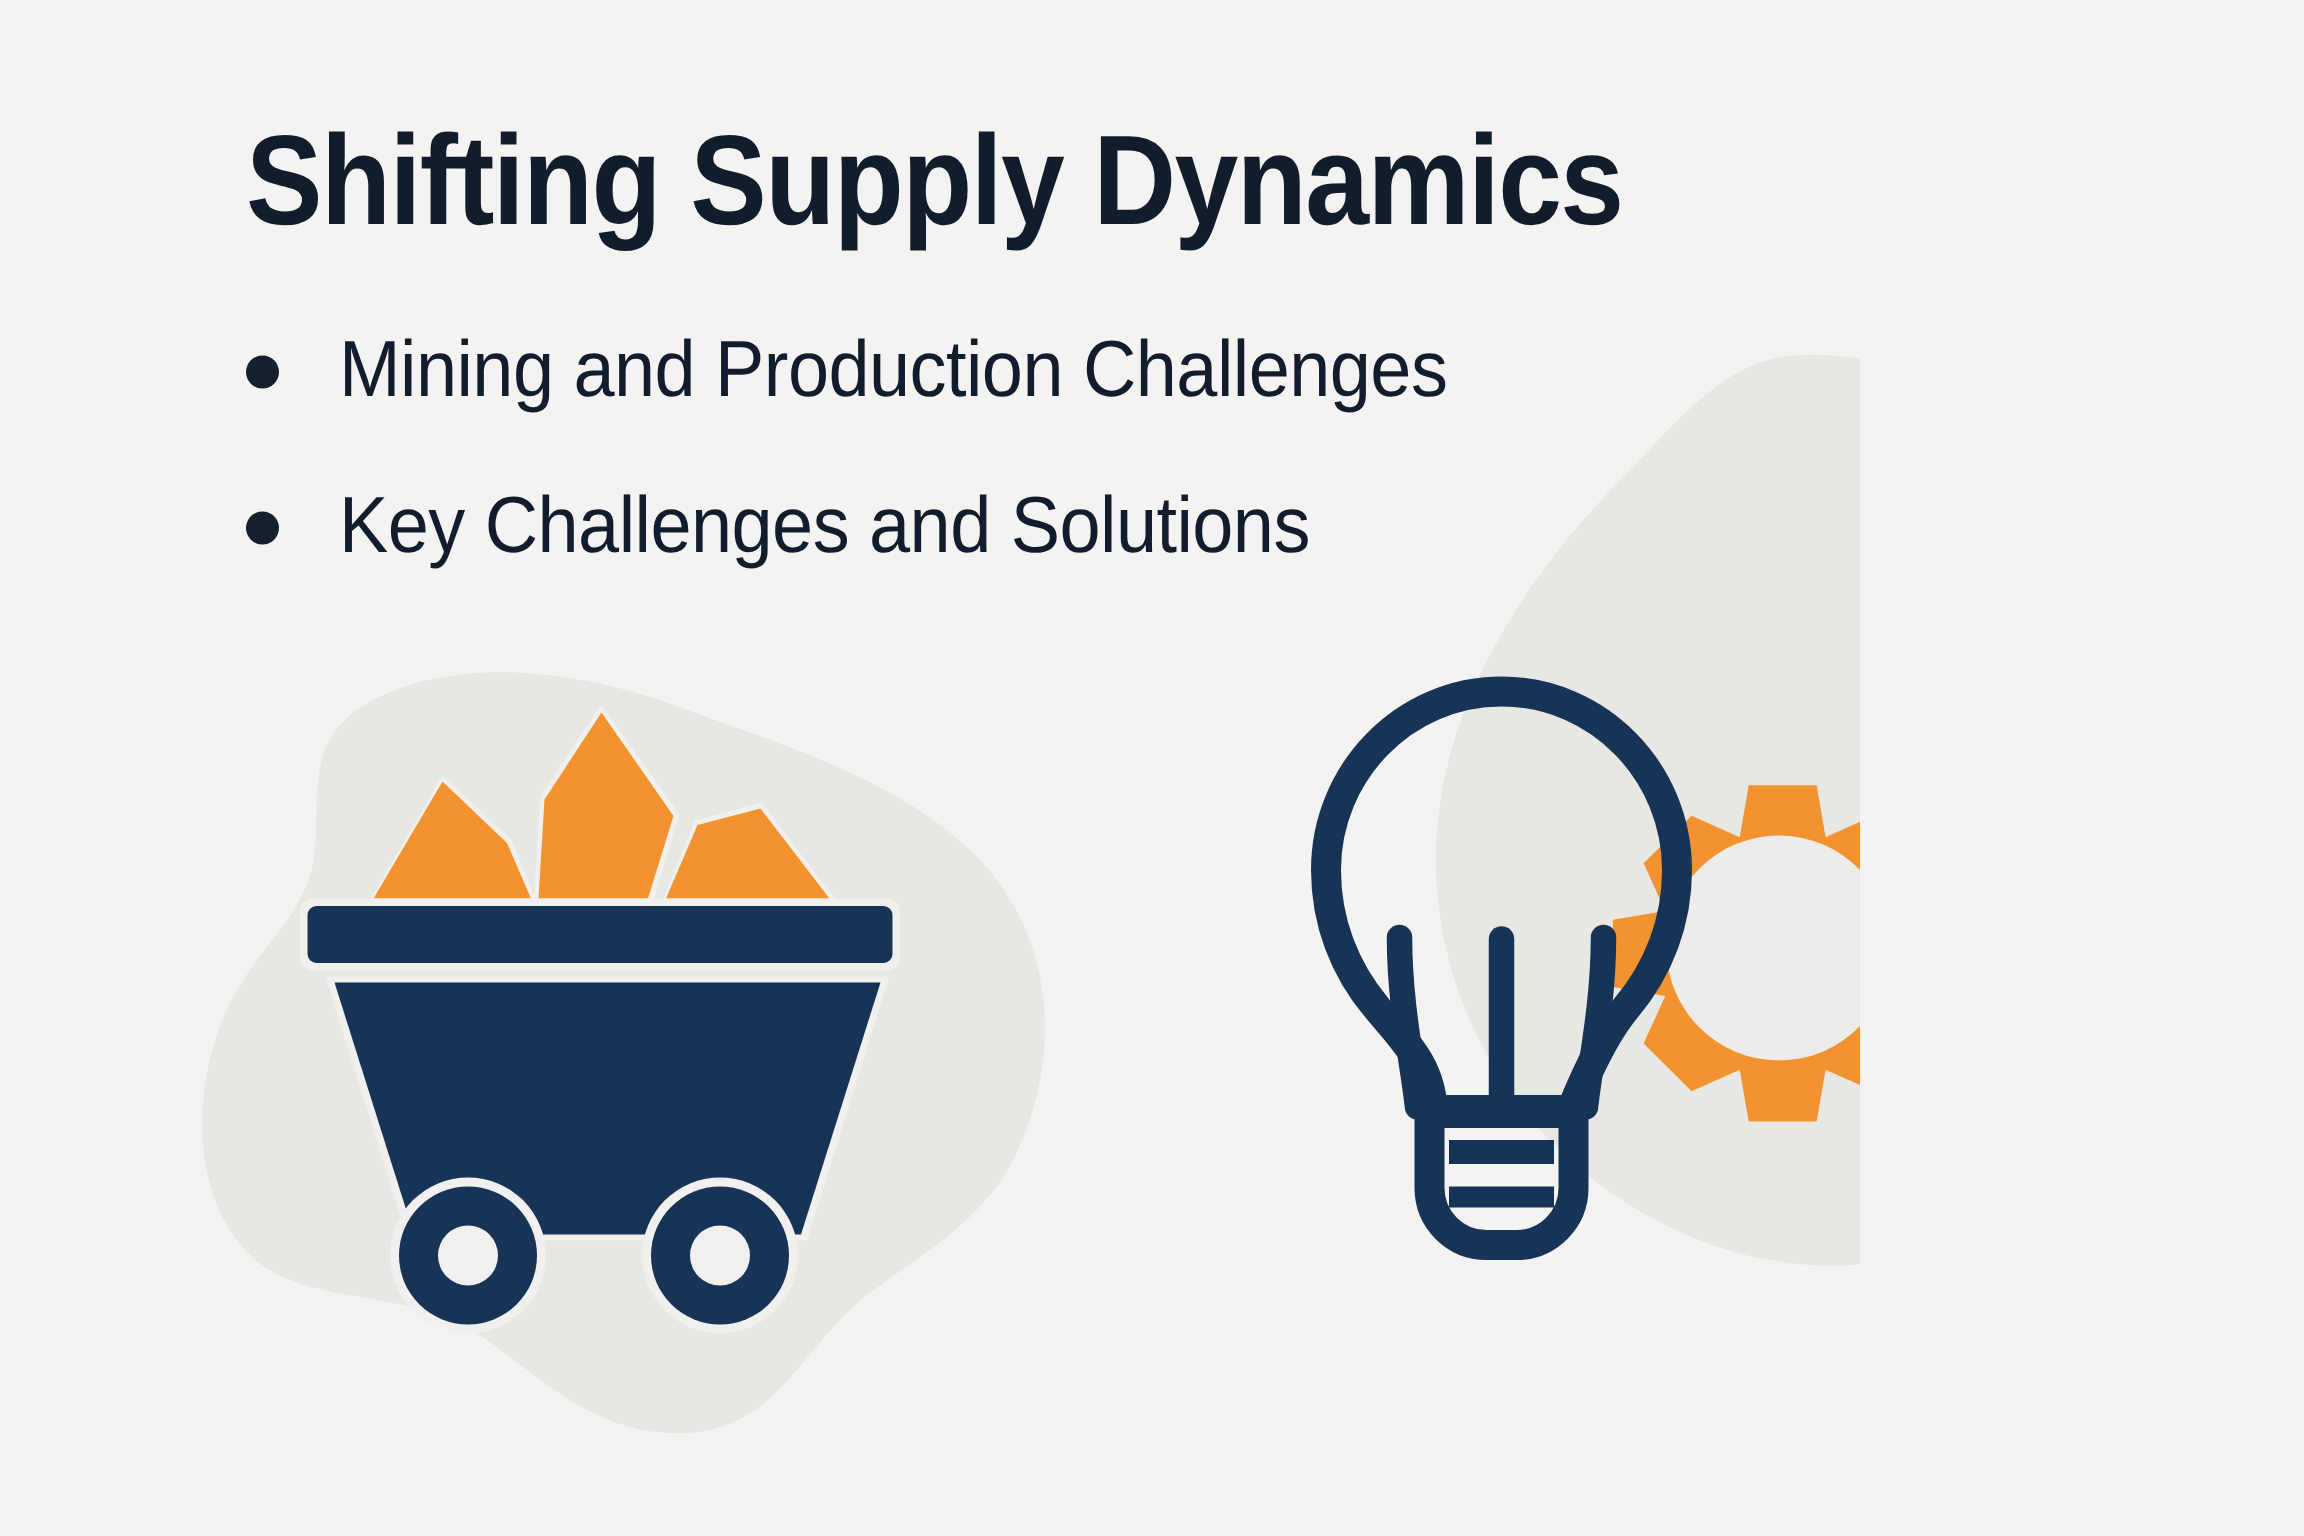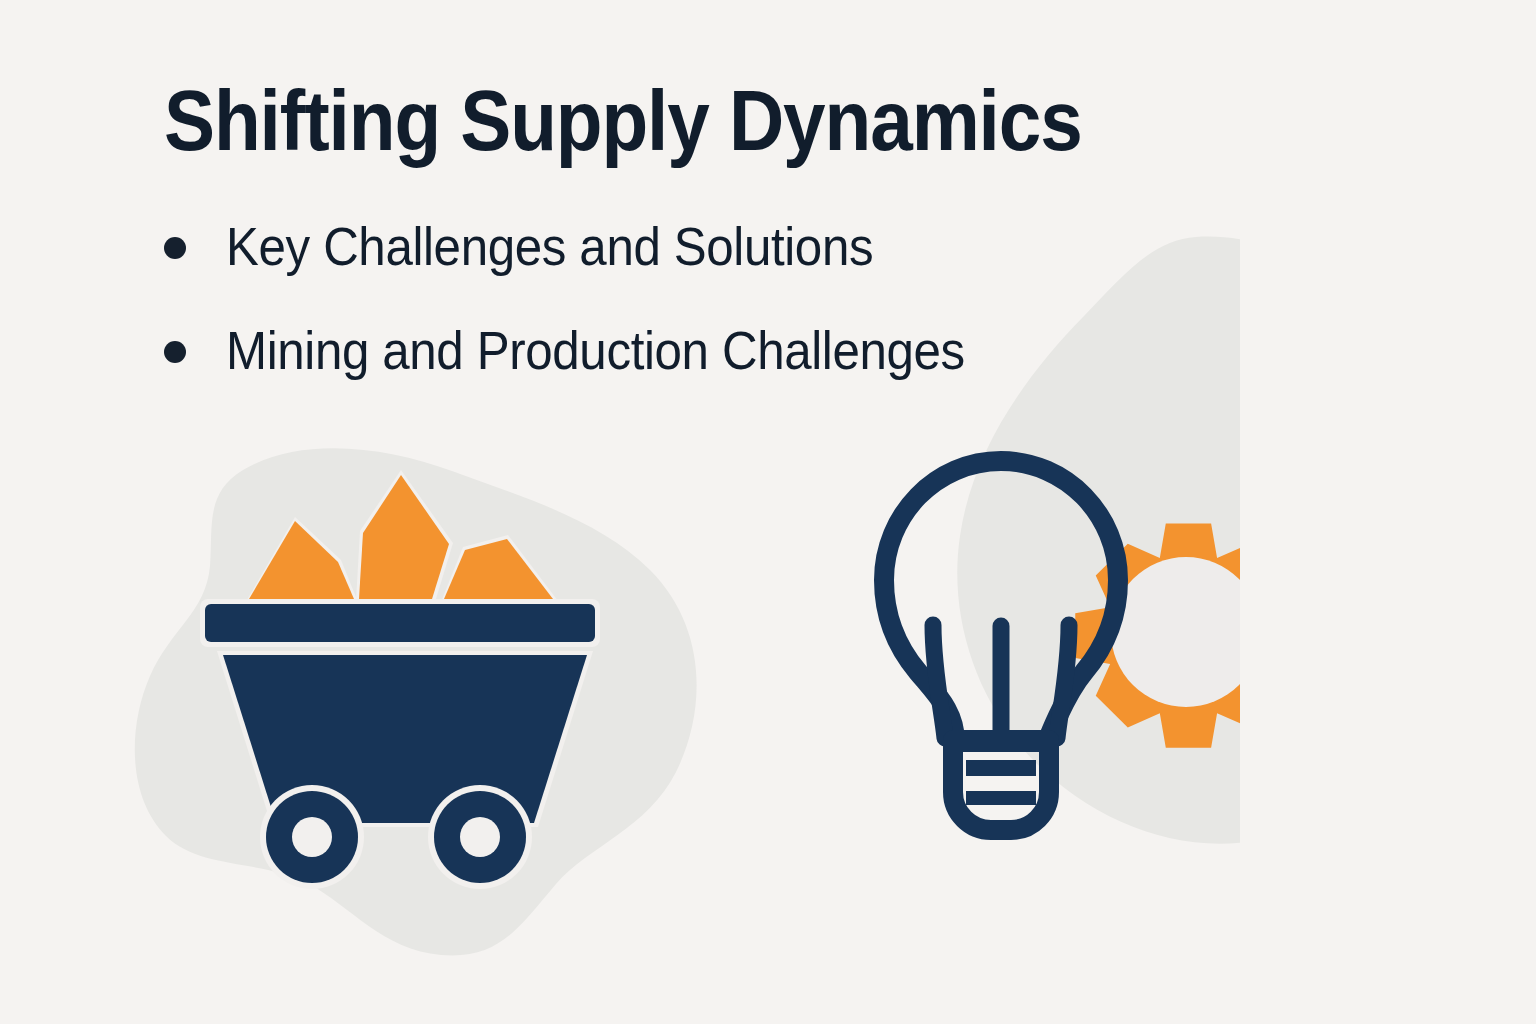--- a/index.html
+++ b/index.html
@@ -113,26 +113,26 @@
   </svg>
 
   <div class="text-block">
 
     <h1 class="slide-title">Shifting Supply Dynamics</h1>
 
     <ul class="bullet-list">
 
       <li class="bullet-item">
         <span class="bullet-dot"></span>
-        <span class="bullet-text">Key Challenges and Solutions</span>
+        <span class="bullet-text">Mining and Production Challenges</span>
       </li>
 
       <li class="bullet-item">
         <span class="bullet-dot"></span>
-        <span class="bullet-text">Mining and Production Challenges</span>
+        <span class="bullet-text">Key Challenges and Solutions</span>
       </li>
 
     </ul>
   </div>
 
   <div class="illus" id="illus-minecart">
     <svg viewBox="0 0 420 440" aria-hidden="true">
 
       <g>
         <path fill="#f2f0ee" d="M57,145 L105,62 L151,105 L168,147 Z"></path>

